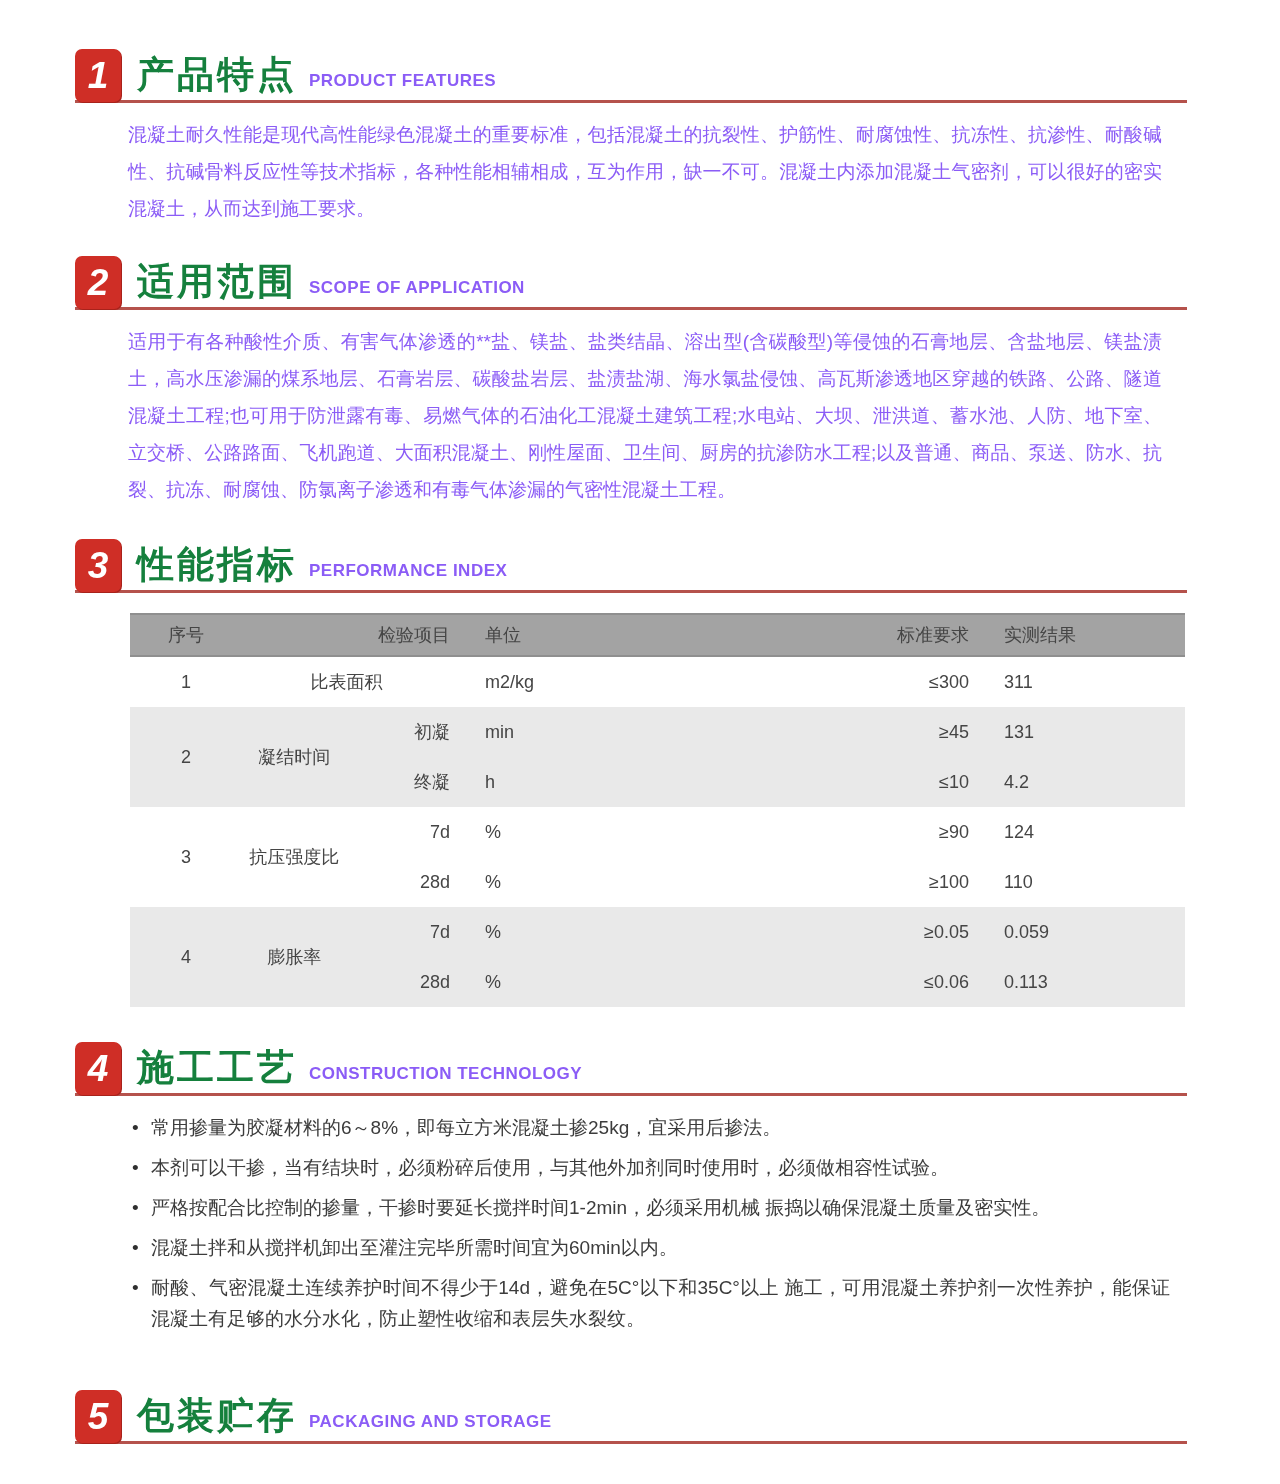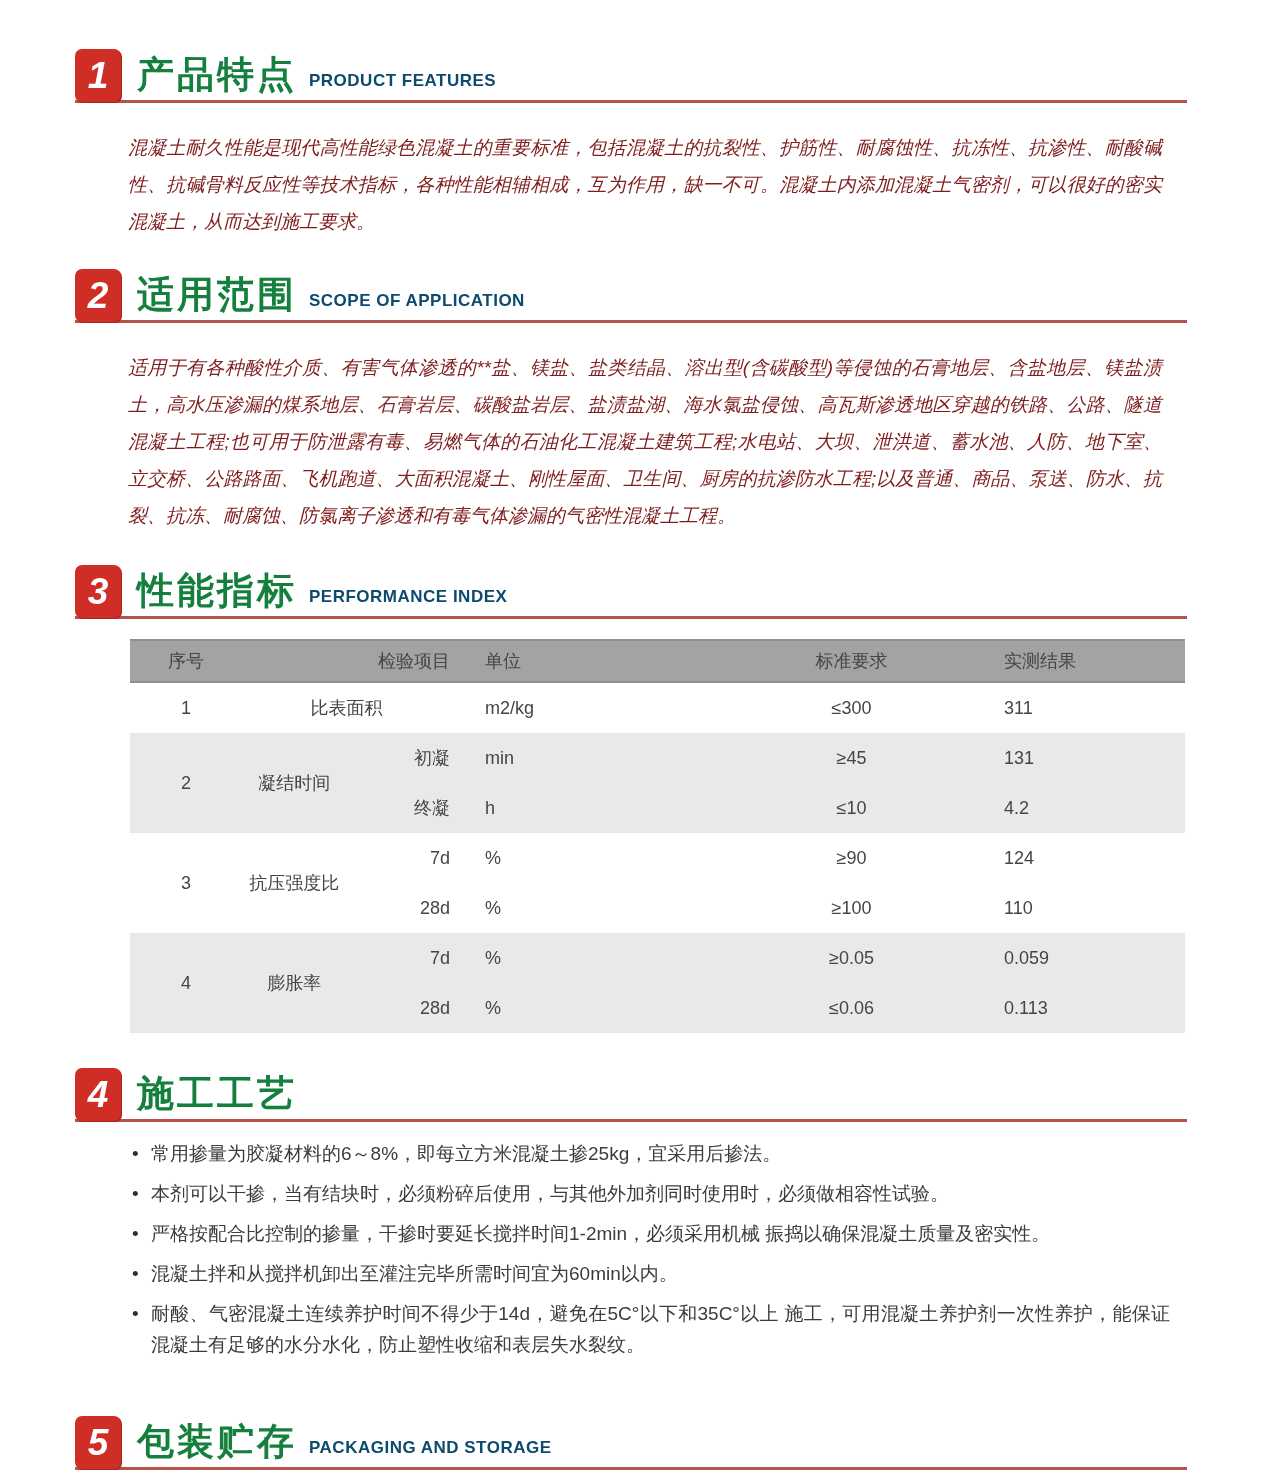--- a/index.html
+++ b/index.html
@@ -45,37 +45,36 @@
     color: #15803d;
     font-size: 37px;
     font-weight: bold;
     letter-spacing: 3px;
     line-height: 1;
     margin-left: 16px;
     padding-bottom: 7px;
     white-space: nowrap;
   }
   .title-en {
-    color: #0c4a6e;
+    color: #8b5cf6;
     font-size: 17px;
     font-weight: bold;
     letter-spacing: 0.5px;
     margin-left: 12px;
     padding-bottom: 9px;
     white-space: nowrap;
   }
 
   
   .body-text {
-    margin: 26px 118px 0 128px;
+    margin: 13px 118px 0 128px;
     font-size: 19px;
     line-height: 37px;
     text-align: justify;
-    color: #7f1d1d;
-    font-style: italic;
+    color: #8b5cf6;
   }
 
   
   .perf-table {
     margin: 20px 0 0 130px;
     width: 1055px;
     border-collapse: collapse;
     font-size: 18px;
     color: #454545;
     table-layout: fixed;
@@ -89,21 +88,21 @@
     font-weight: normal;
     height: 38px;
   }
   .perf-table td { height: 48px; }
   .perf-table .band { background: #e9e9e9; }
 
   .c-no   { width: 110px; text-align: center; }
   .c-item { width: 180px; text-align: center; }
   .c-sub  { width: 140px; text-align: right; padding-left: 28px; }
   .c-unit { width: 210px; text-align: left; padding-left: 34px; }
-  .c-req  { width: 235px; text-align: center; padding-left: 38px; }
+  .c-req  { width: 235px; text-align: right; padding-left: 38px; }
   .c-res  { width: 180px; text-align: left; padding-left: 34px; }
   .perf-table th.h-item { text-align: right; padding-left: 42px; }
 
   
   .bullets {
     list-style: none;
     margin: 16px 110px 0 130px;
     padding: 0;
     font-size: 19px;
     line-height: 31px;
@@ -219,20 +218,21 @@
       <td class="c-res">0.113</td>
     </tr>
   </tbody>
 </table>
 
 <div class="spacer-l"></div>
 
 <div class="section-header">
   <div class="num-box">4</div>
   <div class="title-cn">施工工艺</div>
+  <div class="title-en">CONSTRUCTION TECHNOLOGY</div>
 </div>
 <ul class="bullets">
   <li>常用掺量为胶凝材料的6～8%，即每立方米混凝土掺25kg，宜采用后掺法。</li>
   <li>本剂可以干掺，当有结块时，必须粉碎后使用，与其他外加剂同时使用时，必须做相容性试验。</li>
   <li>严格按配合比控制的掺量，干掺时要延长搅拌时间1-2min，必须采用机械 振捣以确保混凝土质量及密实性。</li>
   <li>混凝土拌和从搅拌机卸出至灌注完毕所需时间宜为60min以内。</li>
   <li>耐酸、气密混凝土连续养护时间不得少于14d，避免在5C°以下和35C°以上 施工，可用混凝土养护剂一次性养护，能保证混凝土有足够的水分水化，防止塑性收缩和表层失水裂纹。</li>
 </ul>
 
 <div class="spacer-xl"></div>

